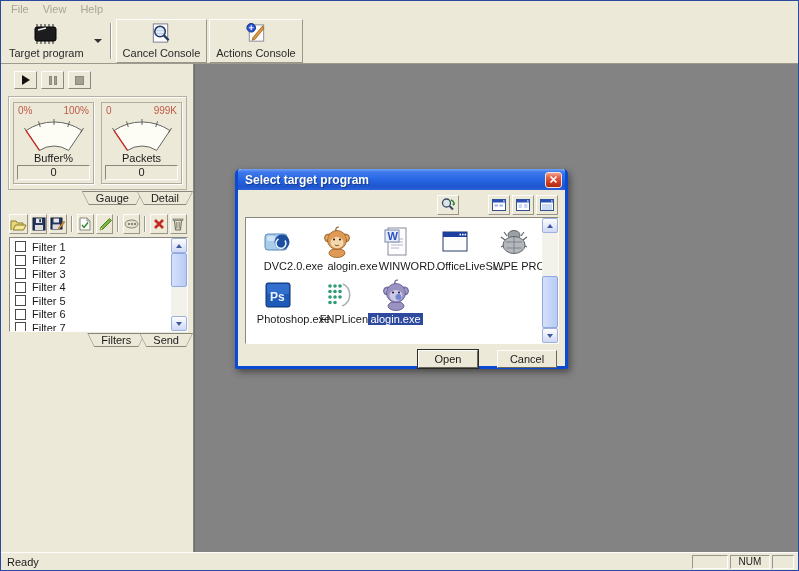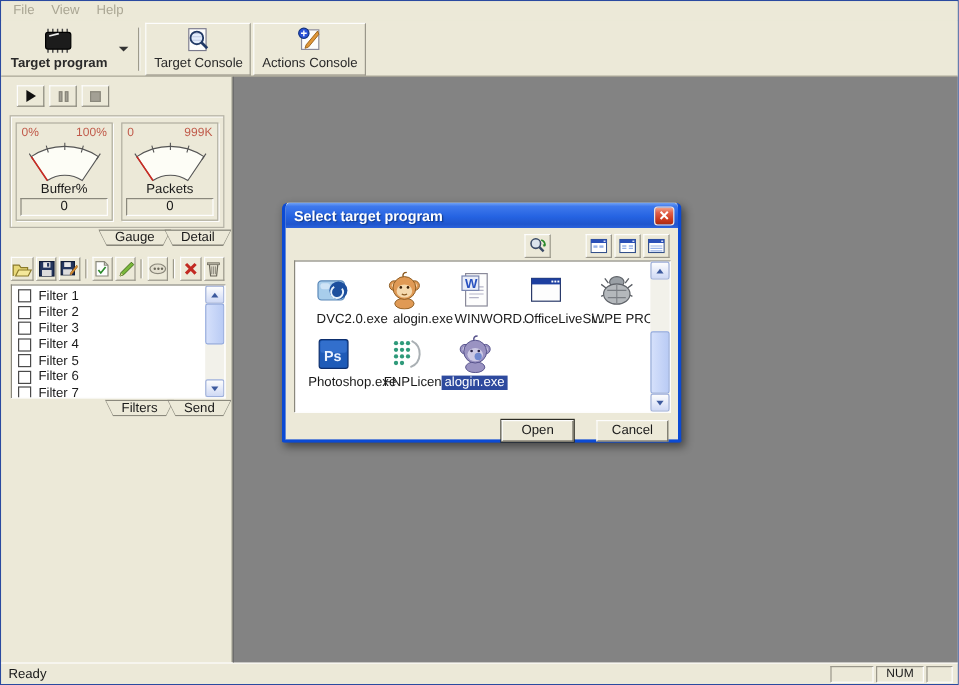--- a/index.html
+++ b/index.html
@@ -20,21 +20,21 @@
   
   .menubar { height:16px; flex:0 0 16px; background:#ece9d8; display:flex; align-items:center; padding-left:3px; }
   .menuitem { padding:1px 7px; color:#aaa694; }
 
   
   .toolbar { height:47px; flex:0 0 47px; background:#ece9d8; display:flex; align-items:stretch; padding:2px 0 0 2px;
     border-bottom:1px solid #9d9a8b; }
   .tbtn { display:flex; flex-direction:column; align-items:center; justify-content:flex-end; padding:2px 6px 3px; gap:2px; }
   .tbtn .lbl { color:#2a2a2a; white-space:nowrap; }
   .tbtn.boxed { border:1px solid; border-color:#fdfdfd #9a978a #9a978a #fdfdfd; margin-right:2px; }
-  .tgt-wrap { display:flex; align-items:center;font-weight:bold; }
+  .tgt-wrap { display:flex; align-items:center; }
   .drop-arrow { width:0; height:0; border-left:4px solid transparent; border-right:4px solid transparent; border-top:4px solid #333; margin:0 4px; }
   .tb-sep { width:2px; margin:4px 4px; border-left:1px solid #9d9a8b; border-right:1px solid #fdfdfd; }
 
   
   .content { flex:1; display:flex; min-height:0; }
   .leftpanel { width:193px; flex:0 0 193px; background:#ece9d8; border-right:1px solid #8a887c; padding-top:4px; }
   .workspace { flex:1; background:#838383; position:relative; border-left:1px solid #6d6d6d; }
 
   
   .vcr { margin:3px 0 0 13px; display:flex; gap:4px; }
@@ -143,21 +143,21 @@
       <span class="drop-arrow"></span>
     </div>
     <div class="tb-sep"></div>
     <div class="tbtn boxed">
       <svg width="26" height="24" viewBox="0 0 26 24">
         <rect x="5" y="2" width="15" height="19" fill="#fdfdfd" stroke="#7a7a8c"></rect>
         <path d="M8 6 h9 M8 9 h9 M8 12 h9" stroke="#b8b8cc" stroke-width="1"></path>
         <circle cx="12" cy="10" r="5.5" fill="rgba(200,220,250,.5)" stroke="#223a66" stroke-width="1.6"></circle>
         <path d="M16 14 L21 19" stroke="#223a66" stroke-width="2.4"></path>
       </svg>
-      <span class="lbl">Target Console</span>
+      <span class="lbl">Cancel Console</span>
     </div>
     <div class="tbtn boxed">
       <svg width="26" height="24" viewBox="0 0 26 24">
         <rect x="6" y="3" width="15" height="17" fill="#fdfdfd" stroke="#8a8a9a"></rect>
         <path d="M20 4 L10 16 L9 19 L12 18 L21 7 Z" fill="#e0973a" stroke="#9a5f16" stroke-width="0.8"></path>
         <circle cx="8" cy="6" r="4.5" fill="#2a52d8" stroke="#10307e"></circle>
         <path d="M8 3.5 V8.5 M5.5 6 H10.5" stroke="#fff" stroke-width="1.2"></path>
       </svg>
       <span class="lbl">Actions Console</span>
     </div>

